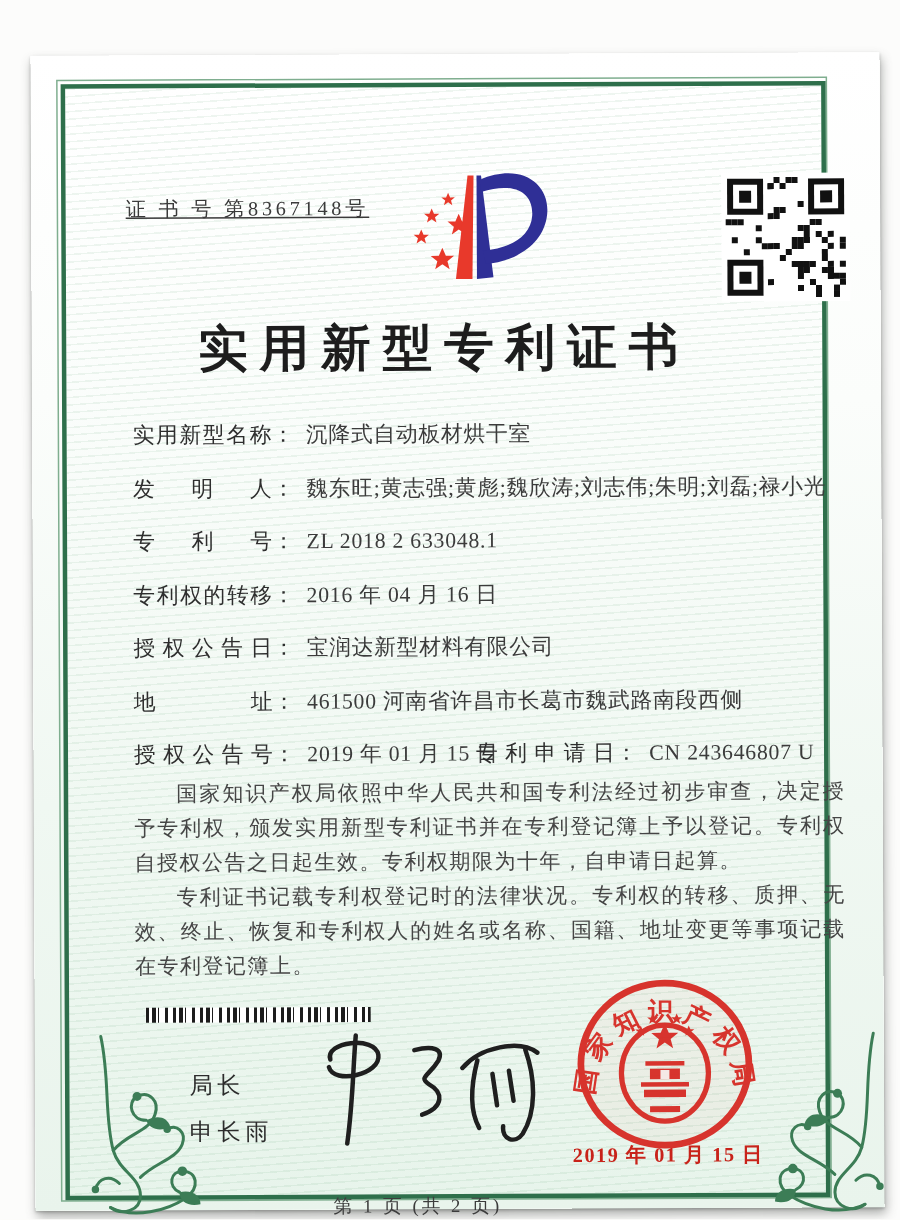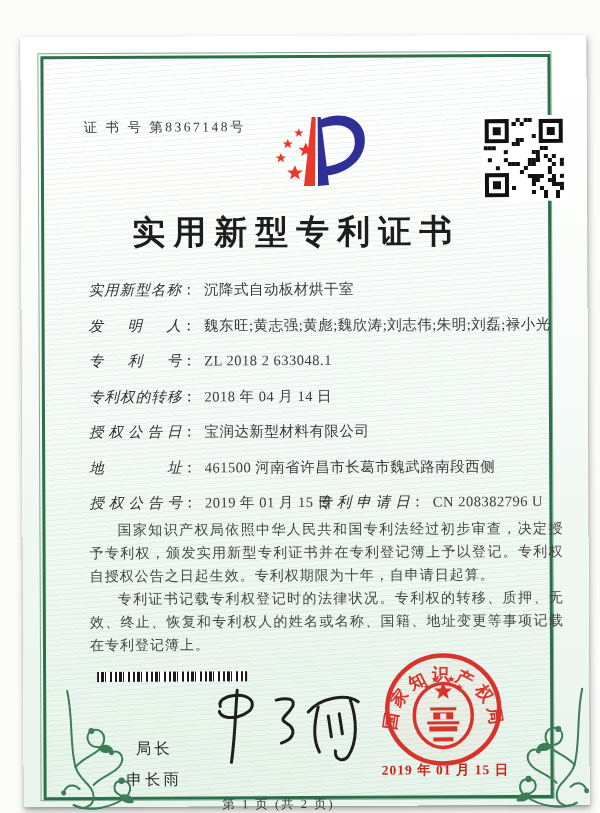--- a/index.html
+++ b/index.html
@@ -10,37 +10,37 @@
         box-shadow:1px 4px 7px rgba(70,75,70,.45), 0 1px 2px rgba(0,0,0,.25);
         transform:rotate(-0.25deg);}
   .frame-outer{position:absolute;left:17px;top:16px;width:512px;height:746px;
         border:1px solid #7fae8f;}
   .frame-inner{position:absolute;left:20px;top:19px;width:504px;height:738px;
         border:3px solid #2e6f4b;
         background:
           repeating-linear-gradient(176deg, rgba(90,160,110,0.10) 0 1px, rgba(255,255,255,0) 1px 5px),
           linear-gradient(180deg,rgba(255,255,255,.9) 0%,rgba(248,252,249,.6) 35%,rgba(230,244,234,.55) 100%);}
   .abs{position:absolute;}
-  .cert-no{left:40px;top:60px;font-size:13.5px;letter-spacing:2.5px;color:#3a3a3a;}
+  .cert-no{left:40px;top:72px;font-size:13.5px;letter-spacing:2.5px;color:#3a3a3a;text-decoration:underline;}
   .title{left:0;top:152px;width:100%;text-align:center;font-size:33px;font-weight:600;
          letter-spacing:8px;color:#1d1d1d;}
   .rows{left:44px;top:222px;width:472px;font-size:14.5px;color:#2e2e2e;}
   .frow{position:absolute;left:0;white-space:nowrap;}
   .f-label{display:inline-block;width:93px;text-align:justify;text-align-last:justify;
-           vertical-align:top;letter-spacing:.5px;font-style:italic;}
+           vertical-align:top;letter-spacing:.5px;}
   .f-colon{display:inline-block;}
   .f-value{display:inline-block;margin-left:8px;color:#3b3b3b;letter-spacing:.5px;}
   .grant2{position:absolute;left:228px;top:0;white-space:nowrap;}
   .paras{left:44px;top:460px;width:474px;font-size:14px;line-height:23px;color:#454545;
          text-align:justify;letter-spacing:1px;}
   .paras p{margin:0;text-indent:2em;}
   .barcode{left:51px;top:613px;width:150px;height:10px;
         background:repeating-linear-gradient(90deg,#1c1c1c 0 2px,#fff 2px 4px,#1c1c1c 4px 7px,
         #fff 7px 8px,#1c1c1c 8px 9px,#fff 9px 13px,#1c1c1c 13px 15px,#fff 15px 18px);}
-  .director{left:80px;top:674px;font-size:15.5px;color:#2c2c2c;letter-spacing:3px;line-height:31px;text-align:center;}
+  .director{left:80px;top:650px;font-size:15.5px;color:#2c2c2c;letter-spacing:3px;line-height:31px;}
   .sig{left:162px;top:622px;}
   .seal{left:335px;top:592px;opacity:.93;}
   .seal-date{left:332px;top:704px;width:134px;text-align:center;color:#c8231a;
         font-size:13.5px;font-weight:600;letter-spacing:1px;}
   .footer{left:0;top:738px;width:92%;text-align:center;font-size:12.5px;color:#3c3c3c;letter-spacing:2px;}
   .qr{left:437px;top:58px;}
   .logo{left:218px;top:44px;}
   .orn-bl{left:13px;top:630px;}
   .orn-br{left:452px;top:630px;transform:scaleX(-1);}
 </style>
@@ -165,32 +165,32 @@
         <div class="frow" style="top:0">
           <span class="f-label">实用新型名称</span><span class="f-colon">：</span><span class="f-value">沉降式自动板材烘干室</span>
         </div>
         <div class="frow" style="top:36px">
           <span class="f-label">发明人</span><span class="f-colon">：</span><span class="f-value">魏东旺;黄志强;黄彪;魏欣涛;刘志伟;朱明;刘磊;禄小光</span>
         </div>
         <div class="frow" style="top:71px">
           <span class="f-label">专利号</span><span class="f-colon">：</span><span class="f-value">ZL 2018 2 633048.1</span>
         </div>
         <div class="frow" style="top:107px">
-          <span class="f-label">专利权的转移</span><span class="f-colon">：</span><span class="f-value">2018 年 04 月 14 日</span>
+          <span class="f-label">专利权的转移</span><span class="f-colon">：</span><span class="f-value">2016 年 04 月 16 日</span>
         </div>
         <div class="frow" style="top:142px">
           <span class="f-label">授权公告日</span><span class="f-colon">：</span><span class="f-value">宝润达新型材料有限公司</span>
         </div>
         <div class="frow" style="top:178px">
           <span class="f-label">地址</span><span class="f-colon">：</span><span class="f-value">461500 河南省许昌市长葛市魏武路南段西侧</span>
         </div>
         <div class="frow" style="top:213px">
           <span class="f-label">授权公告号</span><span class="f-colon">：</span><span class="f-value">2019 年 01 月 15 日</span>
           <span class="grant2">
-            <span class="f-label">专利申请日</span><span class="f-colon">：</span><span class="f-value">CN 208382796 U</span>
+            <span class="f-label">专利申请日</span><span class="f-colon">：</span><span class="f-value">CN 243646807 U</span>
           </span>
         </div>
       </div>
 
       <div class="abs paras">
         <p>国家知识产权局依照中华人民共和国专利法经过初步审查，决定授予专利权，颁发实用新型专利证书并在专利登记簿上予以登记。专利权自授权公告之日起生效。专利权期限为十年，自申请日起算。</p>
         <p>专利证书记载专利权登记时的法律状况。专利权的转移、质押、无效、终止、恢复和专利权人的姓名或名称、国籍、地址变更等事项记载在专利登记簿上。</p>
       </div>
 
       <div class="abs barcode"></div>

